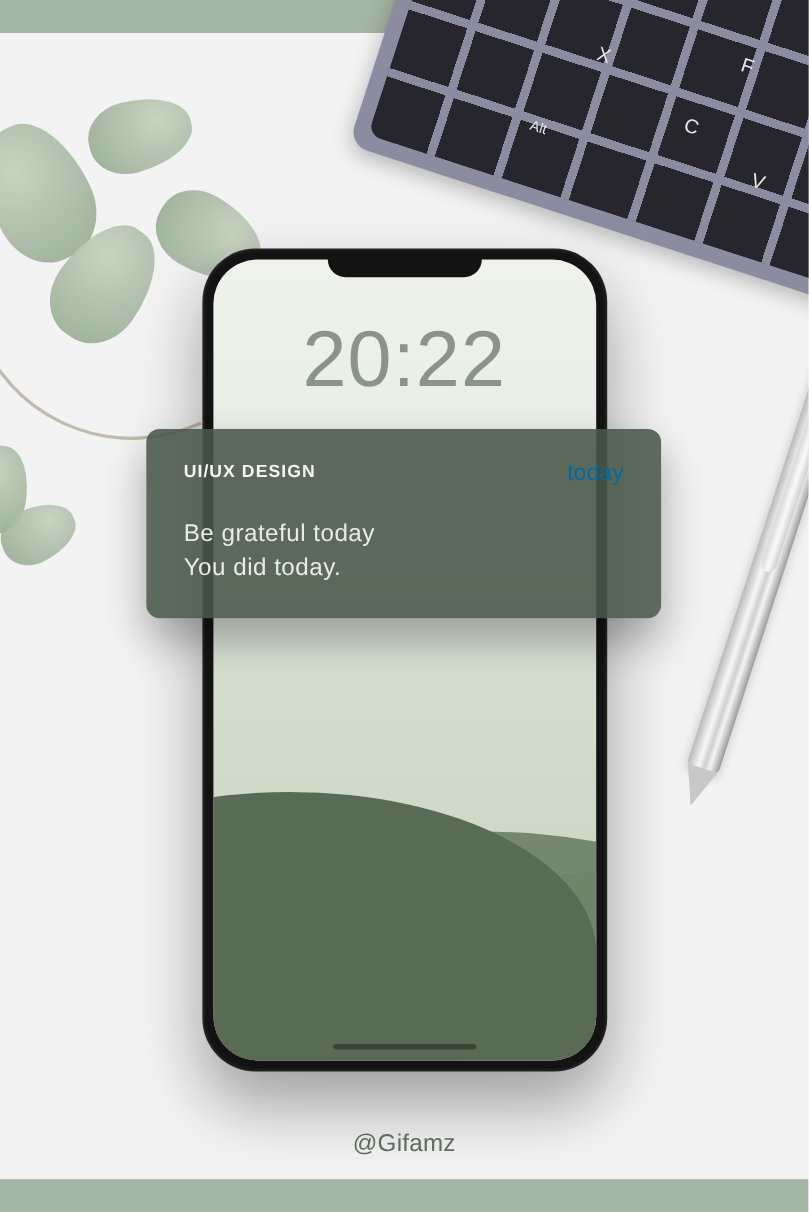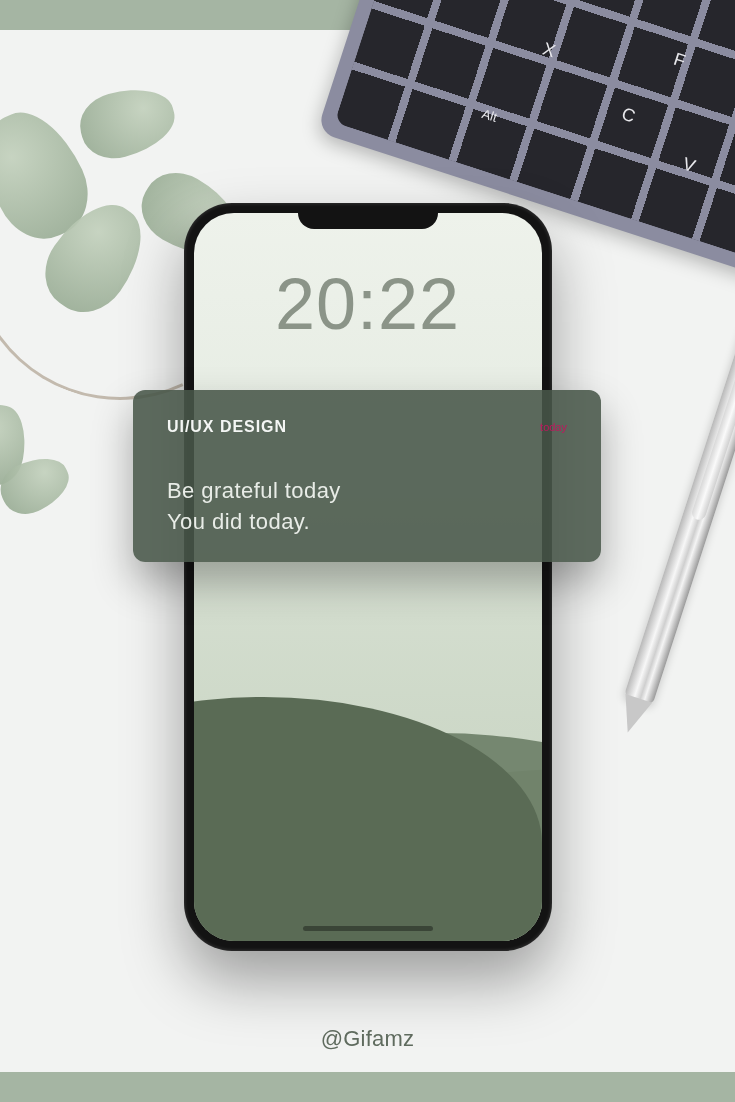--- a/index.html
+++ b/index.html
@@ -94,21 +94,21 @@
     border: 3px solid #b0a392;
     border-color: transparent transparent #b0a392 transparent;
     border-radius:50%;
     transform: rotate(20deg);
     opacity:.7;
   }
 
   
   .phone {
     position: absolute;
-    left: 50%; top: 203px;
+    left: 50%; top: 226px;
     transform: translateX(-50%);
     width: 368px; height: 748px;
     background: #131313;
     border-radius: 48px;
     padding: 10px;
     box-shadow:
       0 30px 60px rgba(0,0,0,.35),
       inset 0 0 4px rgba(255,255,255,.2);
   }
   .phone::before{
@@ -173,31 +173,31 @@
     height: 172px;
     background: rgba(72, 86, 73, .88);
     border-radius: 12px;
     box-shadow: 0 20px 40px rgba(0,0,0,.3);
     padding: 28px 34px 24px;
     color: #eef1ee;
     z-index: 20;
   }
   .notif-head{
     display:flex; justify-content:space-between; align-items:center;
-    margin-bottom: 40px;
+    margin-bottom: 28px;
   }
   .notif-app{
     font-size: 16px;
     font-weight: 800;
     letter-spacing: .06em;
     color:#f4f6f4;
   }
   .notif-time{
-    font-size: 11px;
-    color:#be185d;
+    font-size: 21px;
+    color:#0369a1;
   }
   .notif-body{
     font-size: 22px;
     line-height: 1.4;
     color:#e8ece7;
     letter-spacing:.02em;
     margin-top:20px;
   }
 
   .handle {

